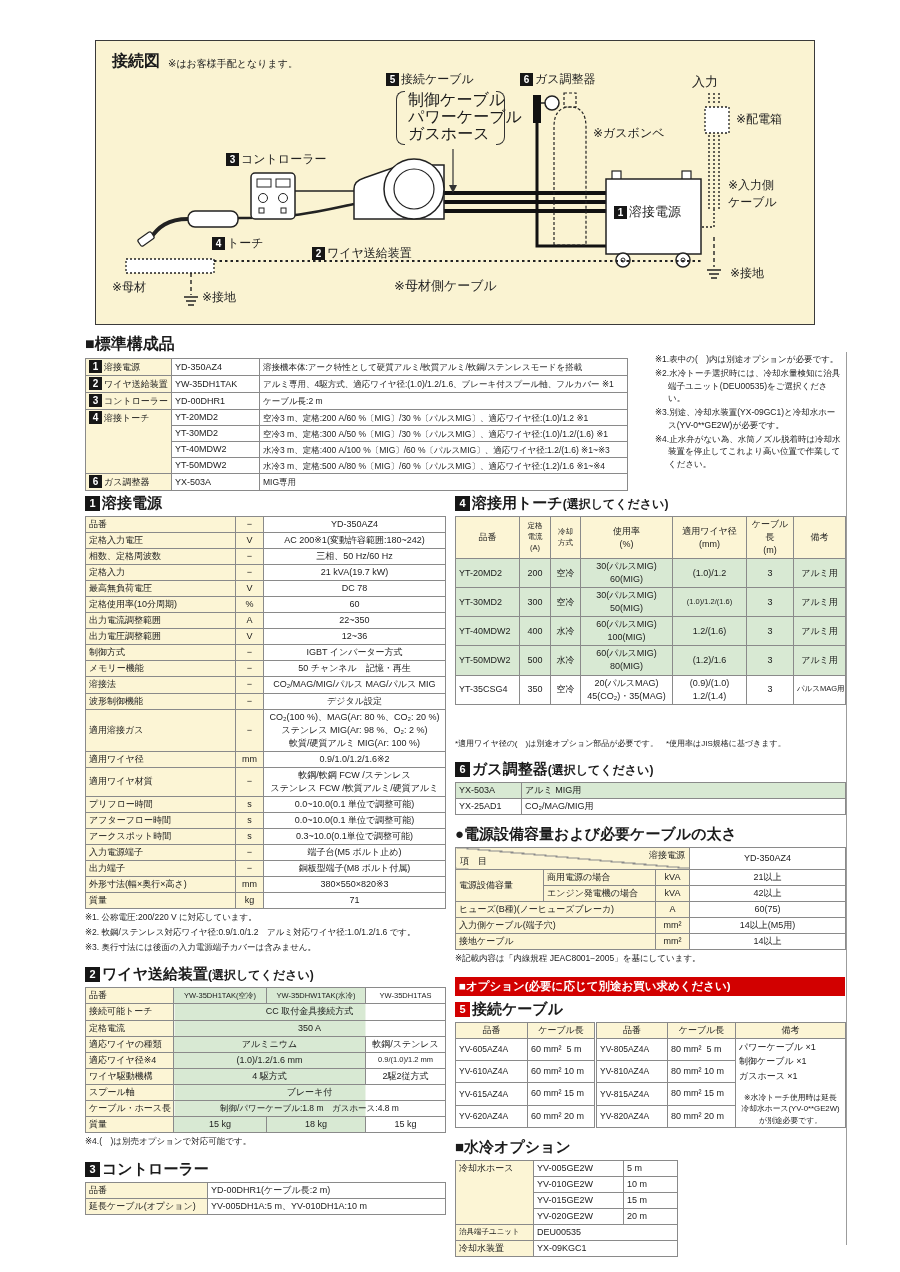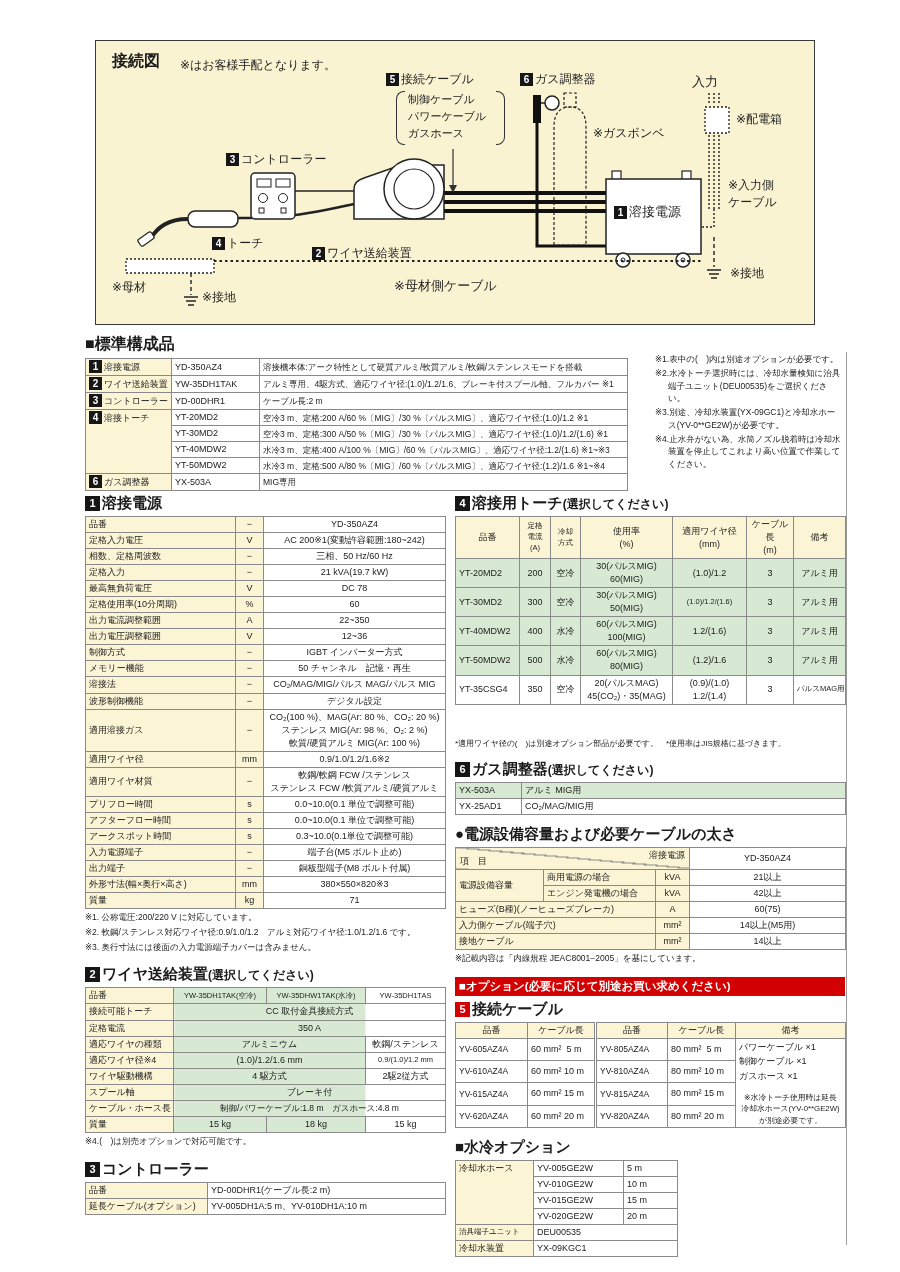--- a/index.html
+++ b/index.html
@@ -9,26 +9,26 @@
   *{box-sizing:border-box; margin:0; padding:0;}
   html,body{width:900px; height:1272px; background:#fff; position:relative;
     font-family:"Liberation Sans","DejaVu Sans",sans-serif; color:var(--ink);}
   .abs{position:absolute;}
   
   .diagram{left:95px; top:40px; width:720px; height:285px; background:var(--cream);
     border:1px solid #3a3a3a;}
   .dlabel{position:absolute; font-size:12px; white-space:nowrap; color:#222;}
   .dlabel.big{font-size:13px;}
   .dtitle{position:absolute; left:16px; top:10px; font-size:16px; font-weight:bold;}
-  .dnote{position:absolute; left:84px; top:16px; font-size:12px;}
+  .dnote{position:absolute; left:72px; top:16px; font-size:10px;}
   .pre{white-space:pre-line;}
   .paren{position:absolute; width:9px; height:54px; border:1px solid #333;}
   .paren.l{border-right:none; border-radius:8px 0 0 8px;}
   .paren.r{border-left:none; border-radius:0 8px 8px 0;}
-  .bitems{position:absolute; font-size:11px; line-height:17px; white-space:nowrap;}
+  .bitems{position:absolute; font-size:16px; line-height:17px; white-space:nowrap;}
   
   .bdg{display:inline-block; width:13px; height:13px; background:#161616; color:#fff;
     font-size:10px; line-height:13px; text-align:center; font-weight:bold;
     vertical-align:0px; margin-right:2px;}
   .bdg.red{background:var(--red);}
   .sec{font-size:15px; font-weight:bold; margin-bottom:3px; white-space:nowrap;}
   .sec .bdg{width:15px; height:15px; font-size:11px; line-height:15px; vertical-align:1px;}
   .sub{font-size:12px; font-weight:bold;}
   
   table{border-collapse:collapse; table-layout:fixed;}

